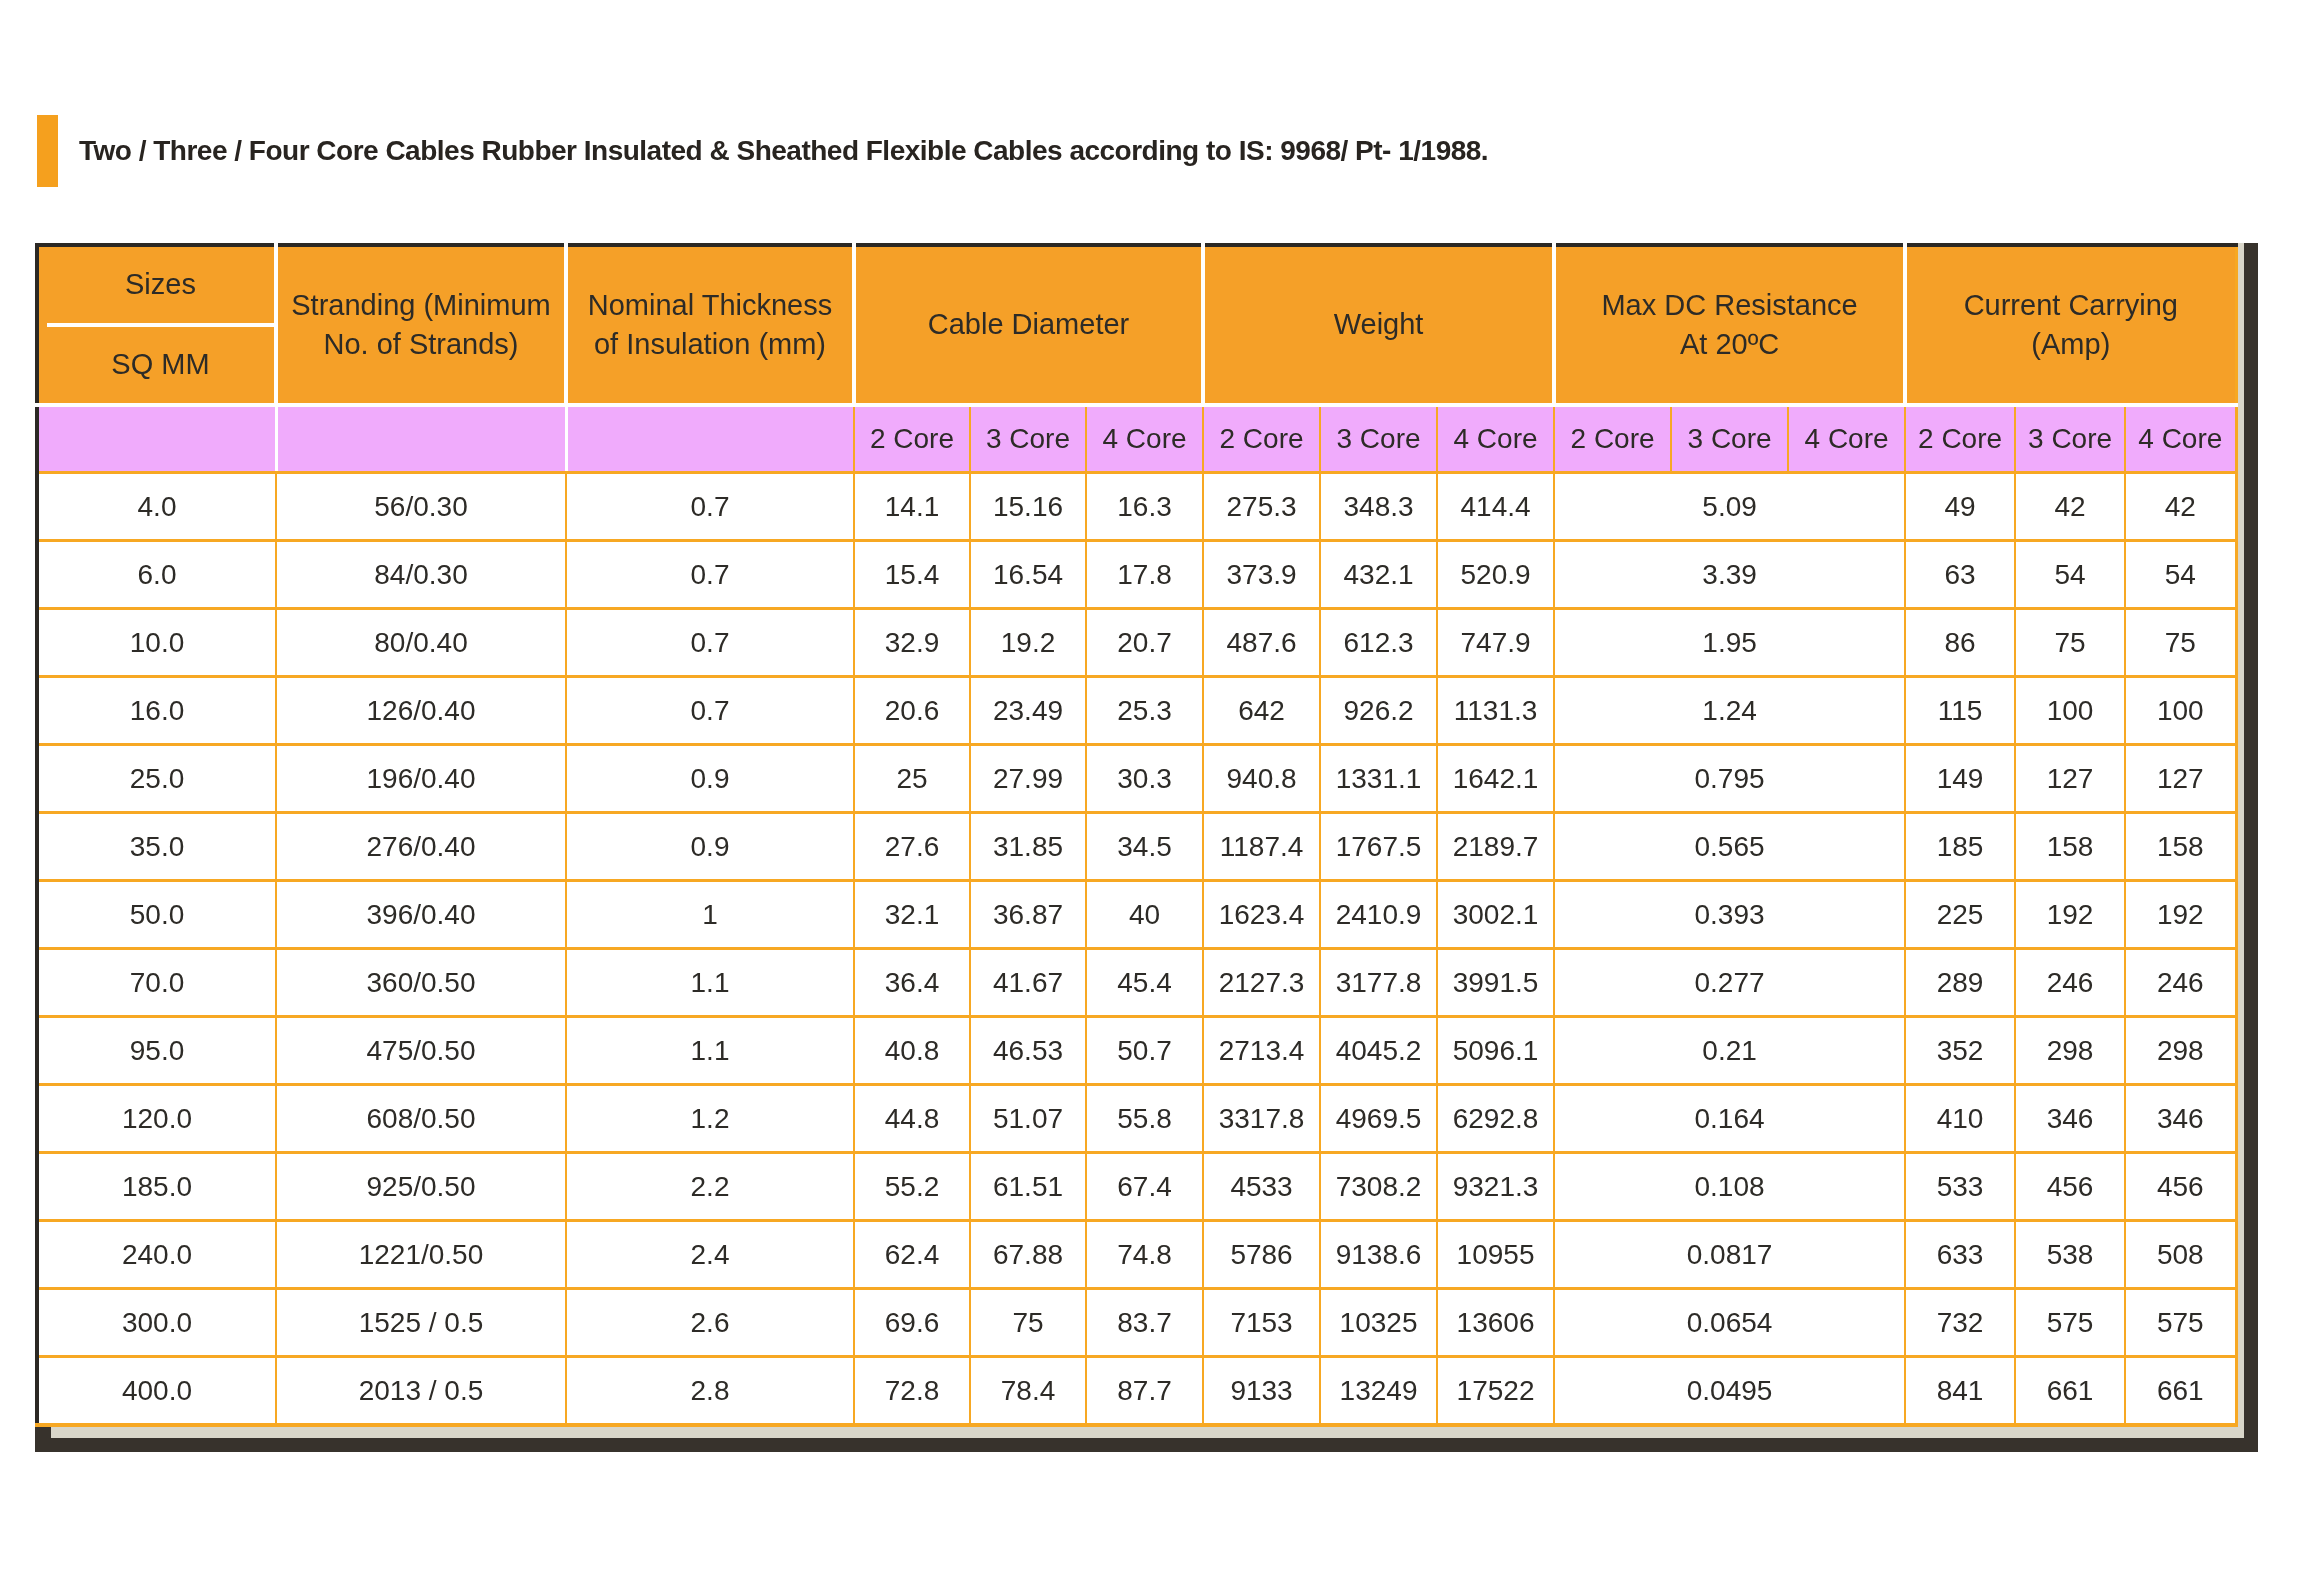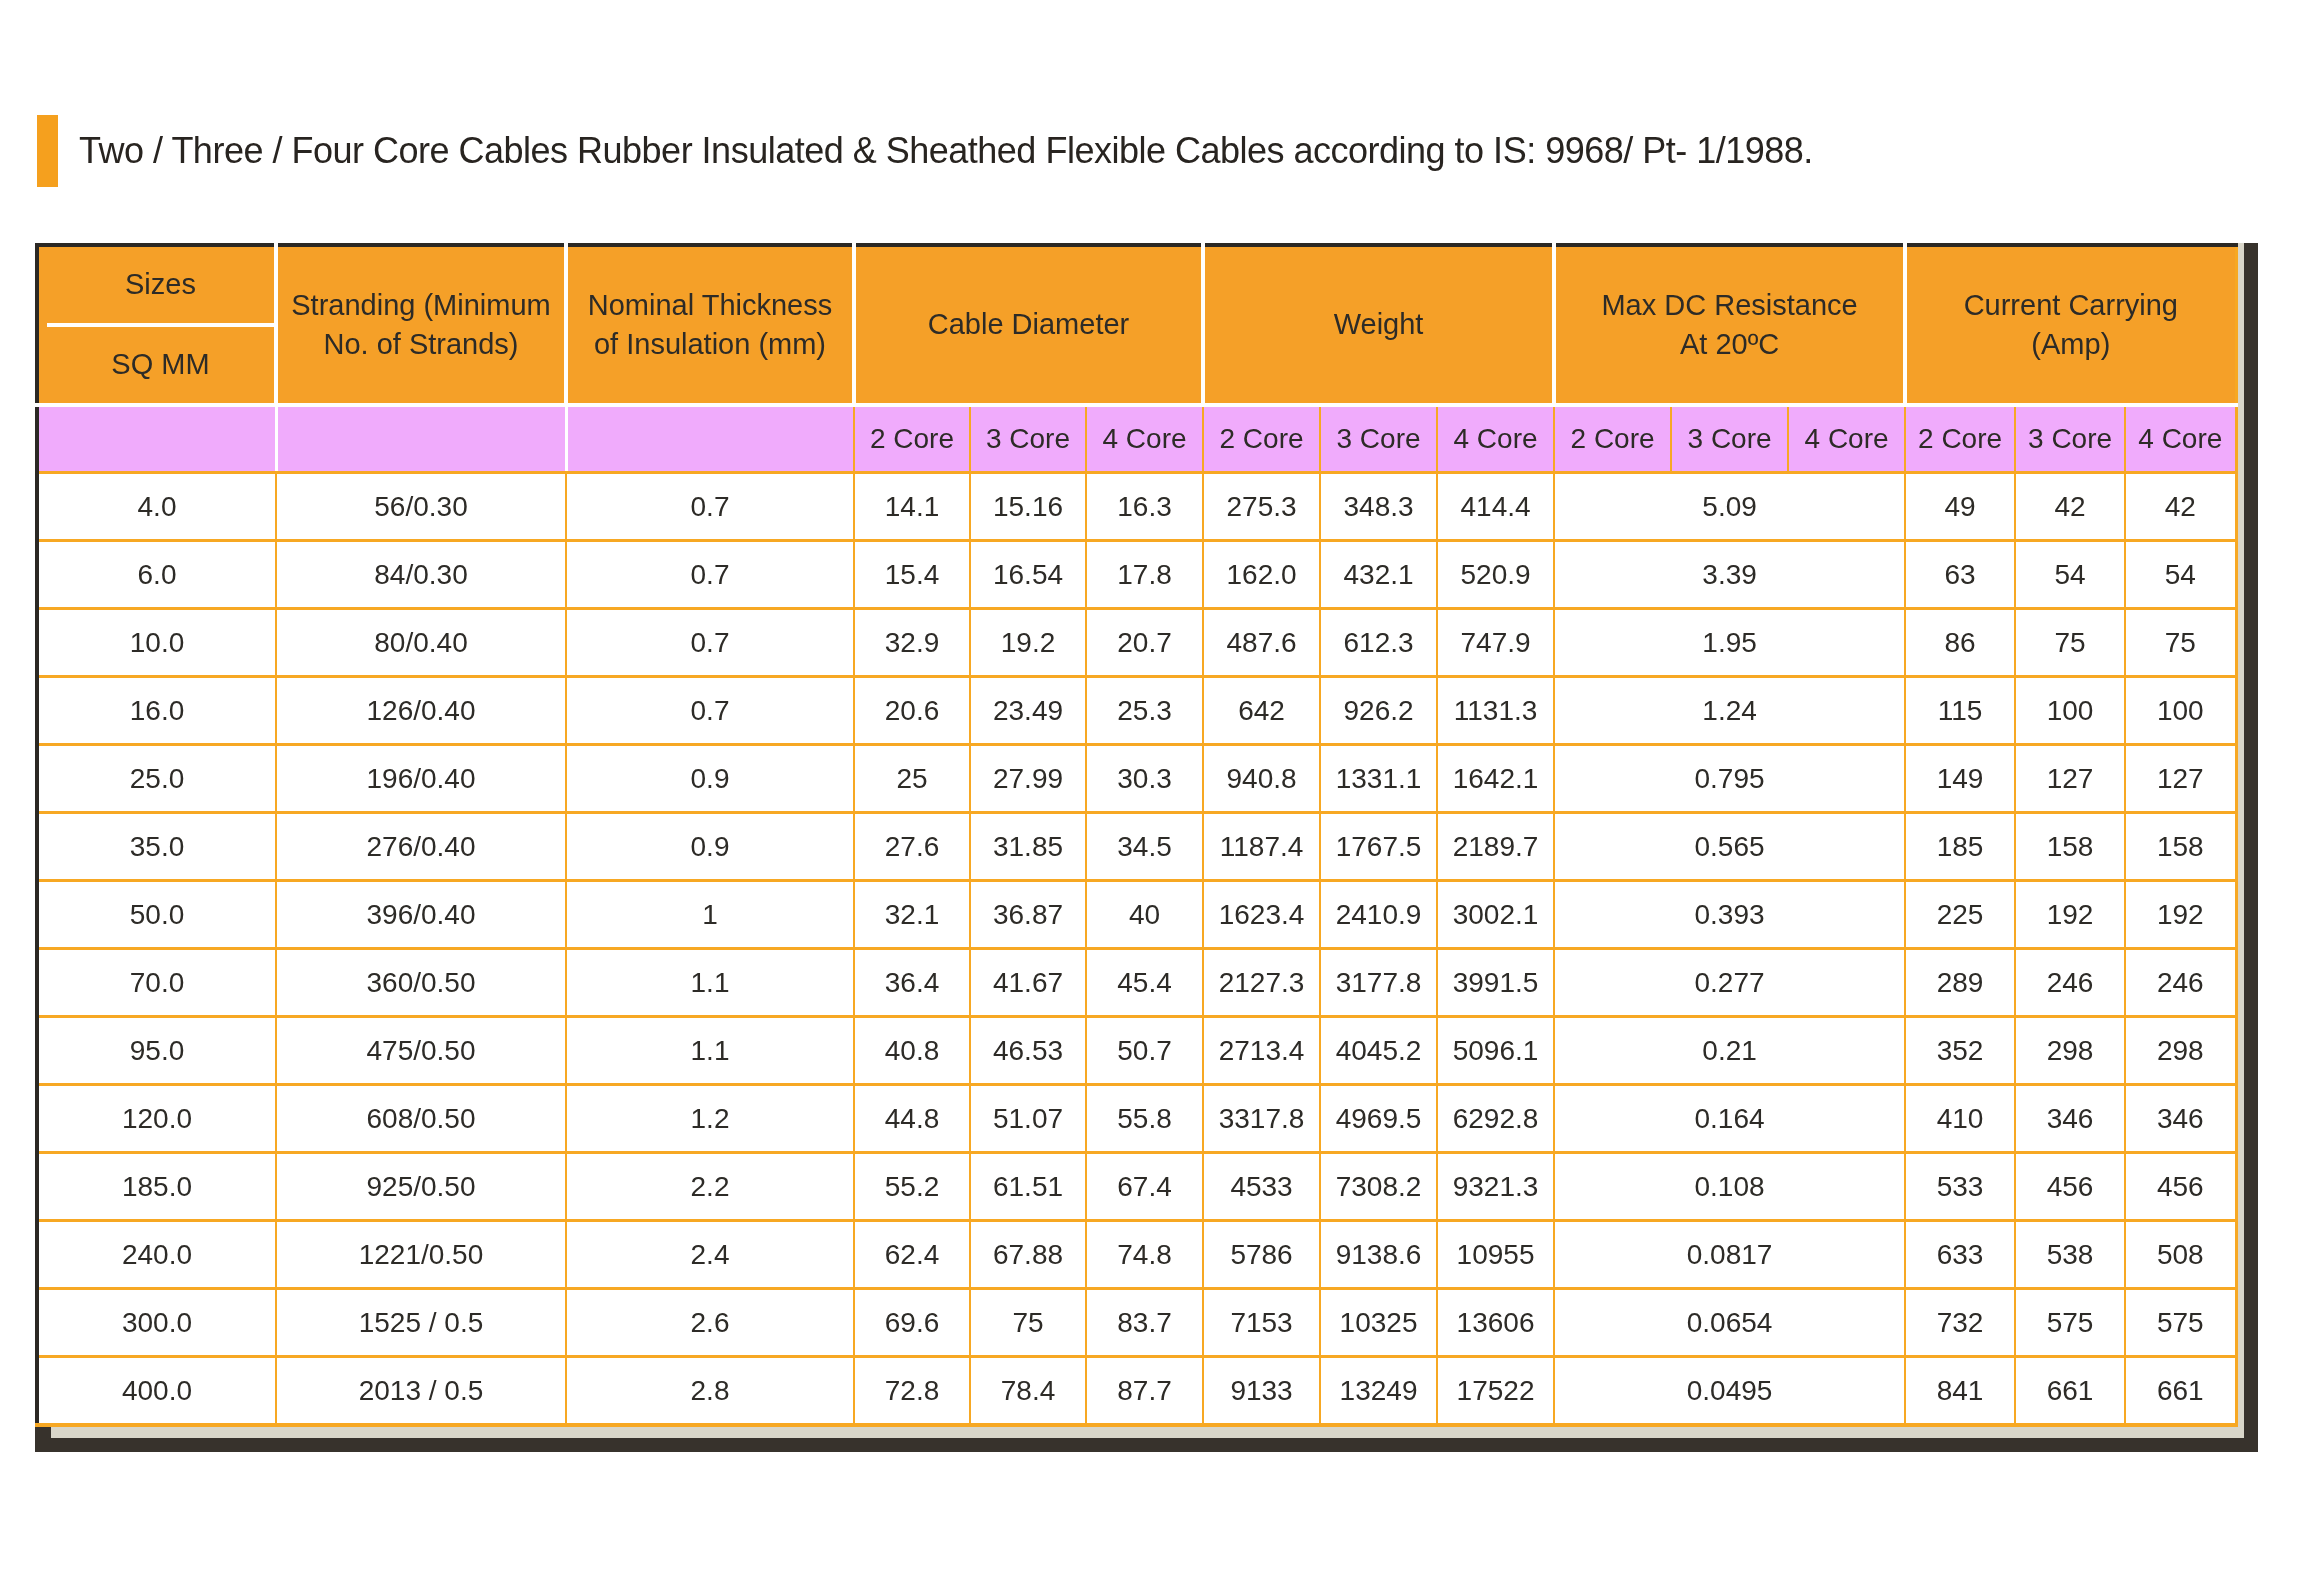--- a/index.html
+++ b/index.html
@@ -21,22 +21,22 @@
     height: 72px;
   }
   .accent-bar {
     width: 20.5px;
     height: 72px;
     background: #F5A01E;
     flex: 0 0 auto;
   }
   .page-title {
     margin-left: 21.5px;
-    font-size: 36px;
-    font-weight: normal;
+    font-size: 28px;
+    font-weight: bold;
     letter-spacing: -0.5px;
     color: #282420;
     white-space: nowrap;
   }
 
   
   .tbl-wrap {
     position: relative;
     margin: 56px 0 0 35px;
     width: 2198px;
@@ -199,21 +199,21 @@
           <td>42</td>
           <td>42</td>
         </tr>
         <tr>
           <td>6.0</td>
           <td>84/0.30</td>
           <td>0.7</td>
           <td>15.4</td>
           <td>16.54</td>
           <td>17.8</td>
-          <td>162.0</td>
+          <td>373.9</td>
           <td>432.1</td>
           <td>520.9</td>
           <td colspan="3">3.39</td>
           <td>63</td>
           <td>54</td>
           <td>54</td>
         </tr>
         <tr>
           <td>10.0</td>
           <td>80/0.40</td>

